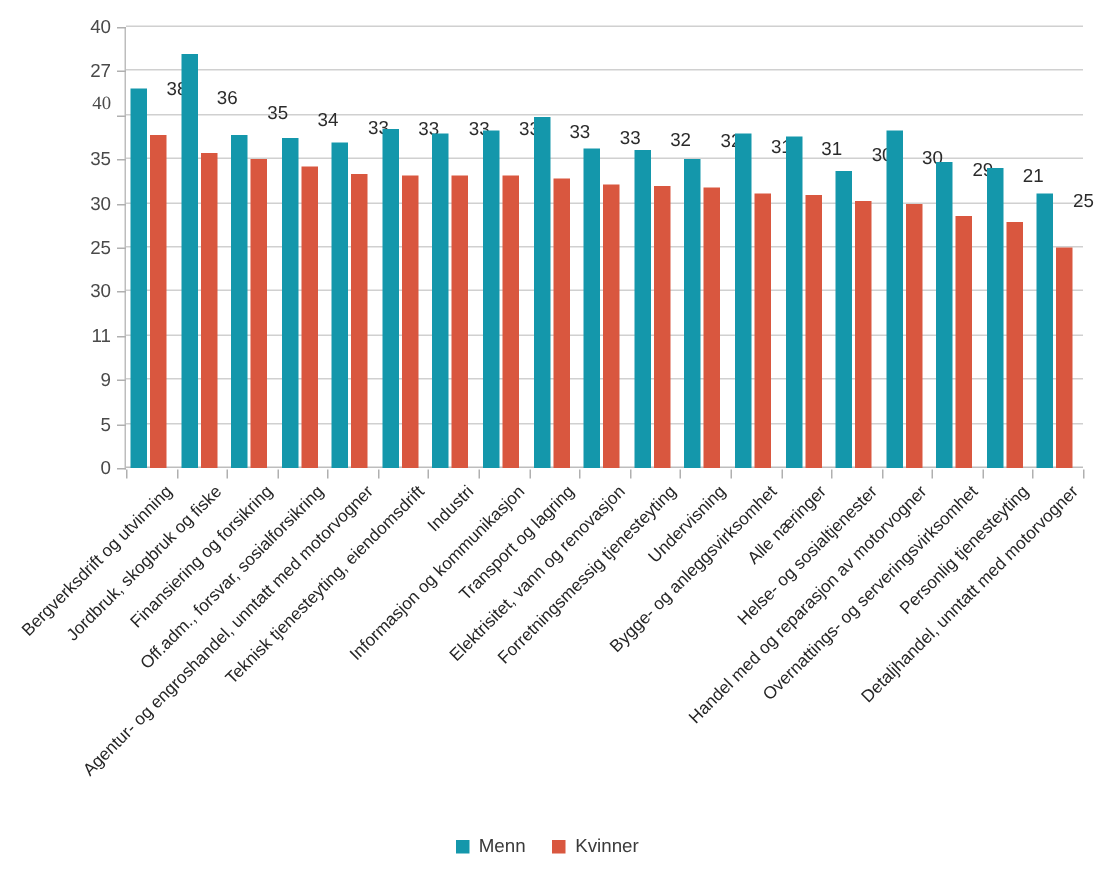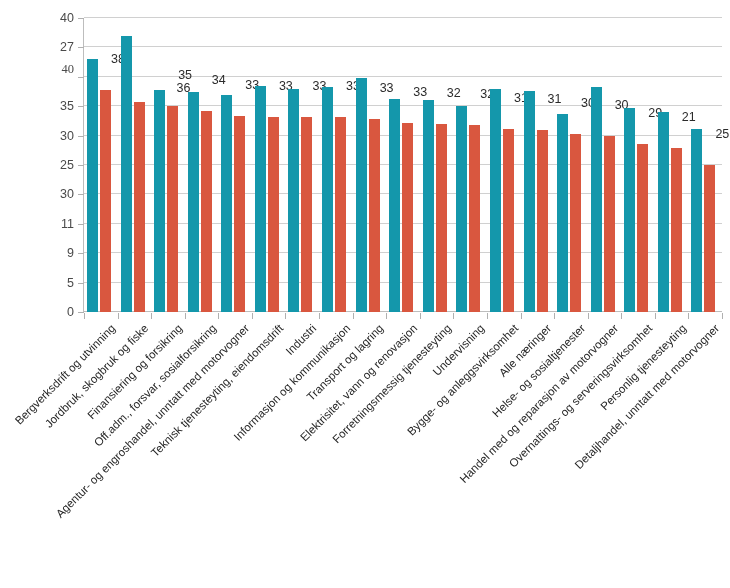--- a/index.html
+++ b/index.html
@@ -182,21 +182,21 @@
       <div class="gridline baseline" style="bottom: 0px;"></div>
       <div class="bar-group" style="left: 0px; width: 33.5789px;">
         <div class="bar menn" title="Menn: 43.1" style="height: 253.428px; background: rgb(20, 151, 171);"></div>
         <div class="bar kvinner" title="Kvinner: 37.8" style="height: 222.264px; background: rgb(217, 87, 63);"></div>
       </div>
       <div class="value-label" style="left: 27px; bottom: 232.264px;">38</div>
       <div class="bar-group" style="left: 33.5789px; width: 33.5789px;">
         <div class="bar menn" title="Menn: 46.9" style="height: 275.772px; background: rgb(20, 151, 171);"></div>
         <div class="bar kvinner" title="Kvinner: 35.8" style="height: 210.504px; background: rgb(217, 87, 63);"></div>
       </div>
-      <div class="value-label" style="left: 60.5789px; bottom: 203px; margin-left: 32px;">36</div>
+      <div class="value-label" style="left: 60.5789px; bottom: 226px;">36</div>
       <div class="bar-group" style="left: 67.1579px; width: 33.5789px;">
         <div class="bar menn" title="Menn: 37.8" style="height: 222.264px; background: rgb(20, 151, 171);"></div>
         <div class="bar kvinner" title="Kvinner: 35" style="height: 205.8px; background: rgb(217, 87, 63);"></div>
       </div>
       <div class="value-label" style="left: 94.1579px; bottom: 215.8px;">35</div>
       <div class="bar-group" style="left: 100.737px; width: 33.5789px;">
         <div class="bar menn" title="Menn: 37.5" style="height: 220.5px; background: rgb(20, 151, 171);"></div>
         <div class="bar kvinner" title="Kvinner: 34.2" style="height: 201.096px; background: rgb(217, 87, 63);"></div>
       </div>
       <div class="value-label" style="left: 127.737px; bottom: 211.096px; margin-top: 36px;">34</div>
@@ -315,20 +315,30 @@
       <div class="x-label" style="left: 478.158px; top: 2px; transform: translateX(-100%) rotate(-45deg); transform-origin: right top;">Undervisning</div>
       <div class="x-label" style="left: 511.737px; top: 2px; transform: translateX(-100%) rotate(-45deg); transform-origin: right top;">Bygge- og anleggsvirksomhet</div>
       <div class="x-label" style="left: 545.316px; top: 2px; transform: translateX(-100%) rotate(-45deg); transform-origin: right top;">Alle næringer</div>
       <div class="x-label" style="left: 578.895px; top: 2px; transform: translateX(-100%) rotate(-45deg); transform-origin: right top;">Helse- og sosialtjenester</div>
       <div class="x-label" style="left: 612.474px; top: 2px; transform: translateX(-100%) rotate(-45deg); transform-origin: right top;">Handel med og reparasjon av motorvogner</div>
       <div class="x-label" style="left: 646.053px; top: 2px; transform: translateX(-100%) rotate(-45deg); transform-origin: right top;">Overnattings- og serveringsvirksomhet</div>
       <div class="x-label" style="left: 679.632px; top: 2px; transform: translateX(-100%) rotate(-45deg); transform-origin: right top;">Personlig tjenesteyting</div>
       <div class="x-label" style="left: 713.211px; top: 2px; transform: translateX(-100%) rotate(-45deg); transform-origin: right top;">Detaljhandel, unntatt med motorvogner</div>
     </div>
 
+  <div id="legend">
+      <div class="legend-item">
+        <span class="legend-swatch" style="background: rgb(20, 151, 171);"></span>
+        <span>Menn</span>
+      </div>
+      <div class="legend-item">
+        <span class="legend-swatch" style="background: rgb(217, 87, 63);"></span>
+        <span>Kvinner</span>
+      </div>
+    </div>
 
 <div class="y-tick-mark" style="top: 18px;"></div>
     <div class="y-tick-mark" style="top: 47.4px;"></div>
     <div class="y-tick-mark" style="top: 76.8px;"></div>
     <div class="y-tick-mark" style="top: 106.2px;"></div>
     <div class="y-tick-mark" style="top: 135.6px;"></div>
     <div class="y-tick-mark" style="top: 165px;"></div>
     <div class="y-tick-mark" style="top: 194.4px;"></div>
     <div class="y-tick-mark" style="top: 223.8px;"></div>
     <div class="y-tick-mark" style="top: 253.2px;"></div>

